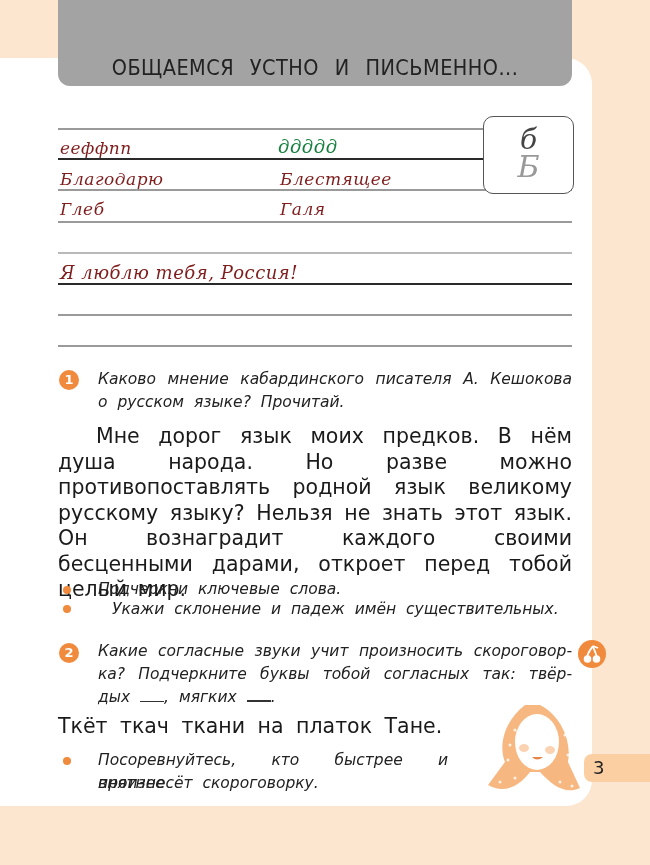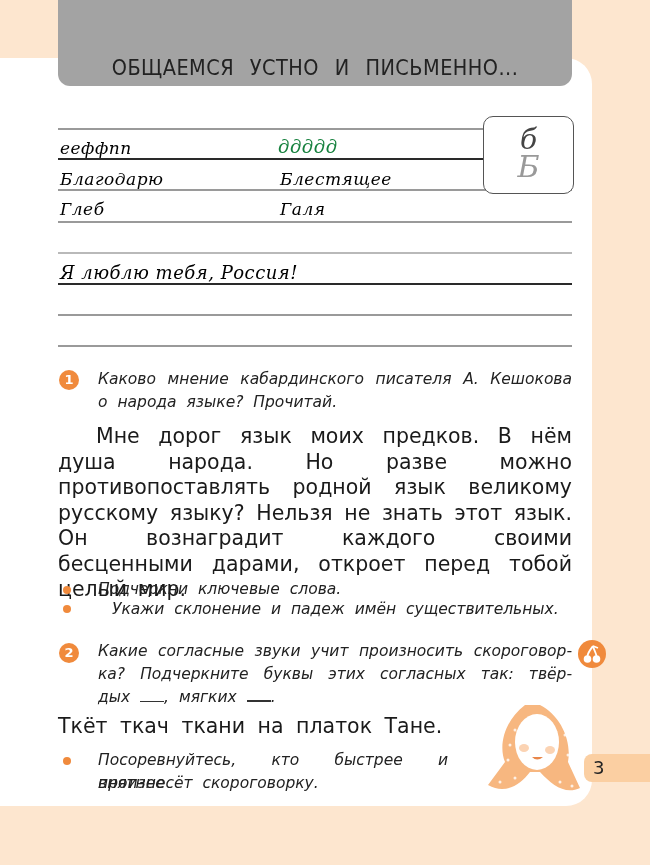--- a/index.html
+++ b/index.html
@@ -21,21 +21,21 @@
     position:absolute; left:0; right:0; top:56px; text-align:center;
     font-size:21px; letter-spacing:0.5px; word-spacing:10px; color:#222;
     font-family:"DejaVu Sans", sans-serif; font-weight:normal;
     transform:scaleX(0.92);
   }
   .rule { position:absolute; left:58px; width:514px; height:2px; background:#9a9a9a; }
   .rule.dark { background:#2a2a2a; height:2px; }
   .rule.light { background:#b9b9b9; }
   .script {
     position:absolute; font-family:"DejaVu Serif", serif; font-style:italic;
-    color:#000000; font-size:17px; letter-spacing:0.5px;
+    color:#7f1d1d; font-size:17px; letter-spacing:0.5px;
   }
   .script.dashed { color:#15803d; }
   .letter-box {
     position:absolute; left:483px; top:116px; width:89px; height:76px;
     border:1.5px solid #555; border-radius:10px; background:#fff;
   }
   .letter-box .l1, .letter-box .l2 {
     position:absolute; left:0; right:0; text-align:center;
     font-family:"DejaVu Serif", serif; font-style:italic; color:#444;
   }
@@ -93,32 +93,32 @@
 
 <div class="letter-box">
   <div class="l1">б</div>
   <div class="l2">Б</div>
 </div>
 
 <div class="script" style="left:60px; top:262px; font-size:18px;">Я люблю тебя, Россия!</div>
 
 <div class="badge" style="left:59px; top:370px;">1</div>
 <div class="text" style="left:98px; top:368px; width:474px; text-align:justify; text-align-last:justify;">Каково мнение кабардинского писателя А. Кешокова</div>
-<div class="text" style="left:98px; top:391px;">о народа языке? Прочитай.</div>
+<div class="text" style="left:98px; top:391px;">о русском языке? Прочитай.</div>
 
 <div class="body-text" style="top:424px;"><span class="indent"></span><span>Мне дорог язык моих предков. В нём душа народа. Но разве можно противопоставлять родной язык великому русскому языку? Нельзя не знать этот язык. Он вознаградит каждого своими бесценными дарами, откроет перед тобой целый мир.</span></div>
 
 <div class="bullet" style="left:63px; top:586px;"></div>
 <div class="text" style="left:98px; top:578px;">Подчеркни ключевые слова.</div>
 <div class="bullet" style="left:63px; top:605px;"></div>
 <div class="text" style="left:112px; top:598px;">Укажи склонение и падеж имён существительных.</div>
 
 <div class="badge" style="left:59px; top:643px;">2</div>
 <div class="text" style="left:98px; top:640px; width:474px; text-align:justify; text-align-last:justify;">Какие согласные звуки учит произносить скороговор-</div>
-<div class="text" style="left:98px; top:663px; width:474px; text-align:justify; text-align-last:justify;">ка? Подчеркните буквы этих согласных так: твёр-</div>
+<div class="text" style="left:98px; top:663px; width:474px; text-align:justify; text-align-last:justify;">ка? Подчеркните буквы тобой согласных так: твёр-</div>
 <div class="text" style="left:98px; top:686px;">
   <span>дых</span>
   <span class="blank"></span><span>, мягких</span>
   <span class="blank thick"></span><span>.</span>
 </div>
 
 <div class="cherry">
   <svg width="28" height="28" viewBox="0 0 28 28">
     <path d="M15 6 C13 9 10 12 9.5 16" stroke="#fff" stroke-width="1.8" fill="none"></path>
     <path d="M15 6 C16 10 18 13 18.5 16" stroke="#fff" stroke-width="1.8" fill="none"></path>

